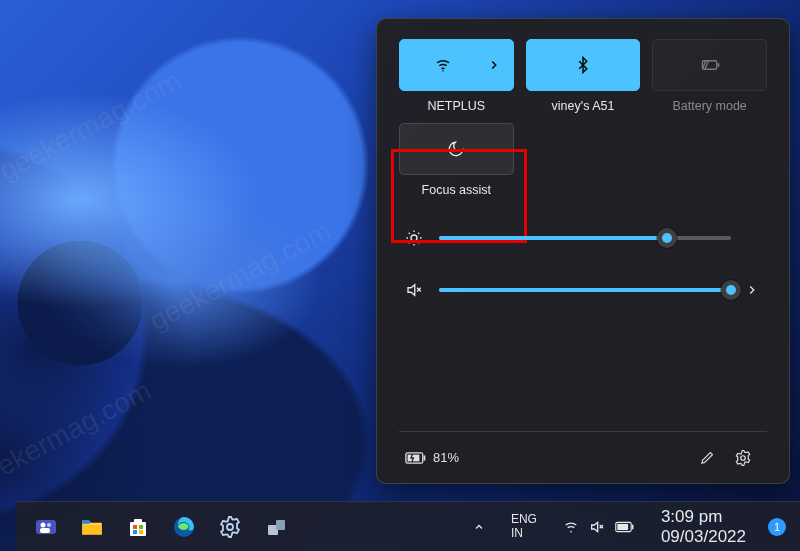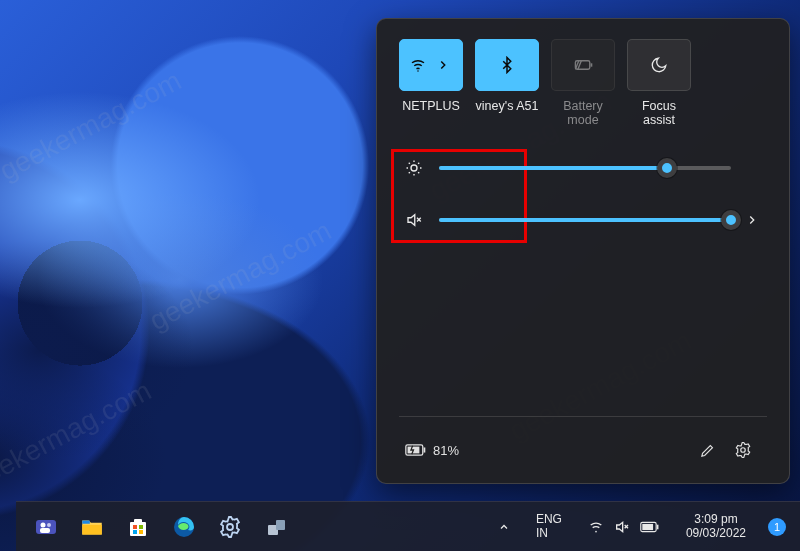--- a/index.html
+++ b/index.html
@@ -35,21 +35,21 @@
     background: rgba(32,32,34,0.96);
     border: 1px solid rgba(80,80,82,0.7);
     border-radius: 10px;
     box-shadow: 0 10px 30px rgba(0,0,0,0.5);
     padding: 20px 22px 0 22px;
     color: #fff;
     display:flex; flex-direction:column;
   }
   .qa-grid {
     display: grid;
-    grid-template-columns: repeat(5, 1fr);
+    grid-template-columns: repeat(3, 1fr);
     column-gap: 12px; row-gap: 10px;
   }
   .qa-tile {
     display:flex; flex-direction:column; align-items:center; gap:8px;
   }
   .qa-btn {
     width: 100%; height: 52px;
     border-radius: 5px;
     display:flex; align-items:center; justify-content:center;
     gap:10px;
@@ -81,21 +81,21 @@
   }
   .slider-thumb {
     position:absolute; top:50%; width:20px; height:20px; border-radius:50%;
     background:#4cc2ff; border:5px solid #3e3e40; transform:translate(-50%,-50%);
     box-shadow:0 0 0 1px rgba(0,0,0,0.3);
   }
   .slider-arrow { width:18px; color:#e8e8e8; }
   .qa-footer {
     margin-top:auto;
     border-top:1px solid rgba(80,80,82,0.6);
-    height:67px; display:flex; align-items:center; padding:0 6px;
+    height:52px; display:flex; align-items:center; padding:0 6px;
     color:#e0e0e0; font-size:13px;
   }
   .qa-footer .spacer{flex:1;}
   .foot-btn { width:36px; height:36px; display:flex; align-items:center; justify-content:center; border-radius:5px; cursor:pointer; color:#e0e0e0;}
   
   .taskbar {
     position:absolute; left:16px; right:0; bottom:0; height:50px;
     background: rgba(28,32,46,0.92);
     border-top:1px solid rgba(70,70,90,0.5);
     display:flex; align-items:center;
@@ -104,21 +104,21 @@
   }
   .tb-left { display:flex; gap:6px; align-items:center;}
   .tb-ico {
     width:40px; height:40px; border-radius:5px;
     display:flex; align-items:center; justify-content:center;
     cursor:pointer;
   }
   .tb-right { margin-left:auto; display:flex; align-items:center; gap:10px;}
   .tray-seg { display:flex; align-items:center; gap:8px; padding:4px 8px; border-radius:5px; cursor:pointer;}
   .lang { line-height:1.1; font-size:12px; text-align:left;}
-  .clock { line-height:1.15; font-size:12px; text-align:center;}
+  .clock { line-height:1.15; font-size:17px; text-align:left;}
   .notif-dot {
     width:18px; height:18px; border-radius:50%;
     background:#2f9bff; color:#fff; font-size:11px;
     display:flex; align-items:center; justify-content:center;
   }
   svg { display:block; }
 </style>
 </head>
 <body>
 

